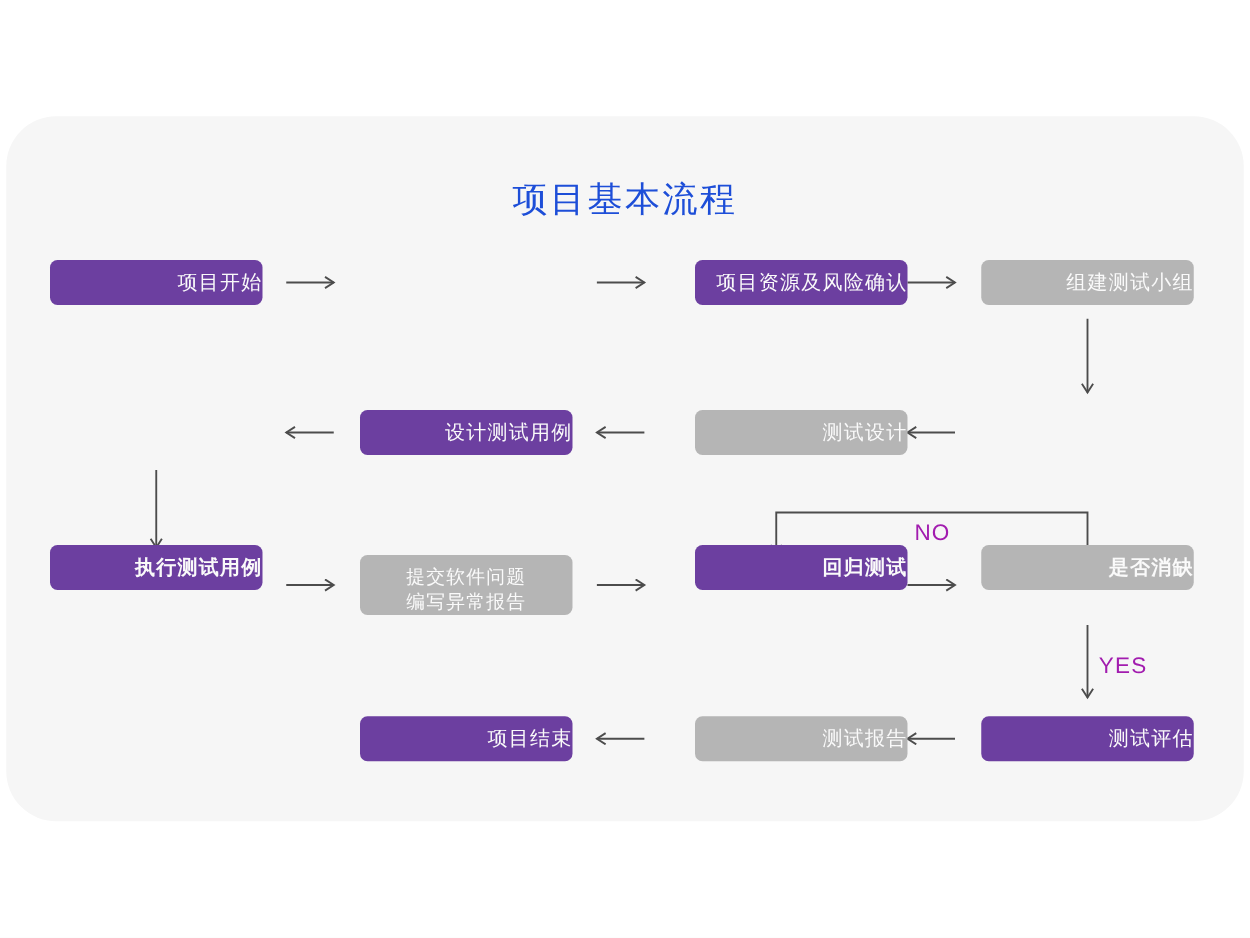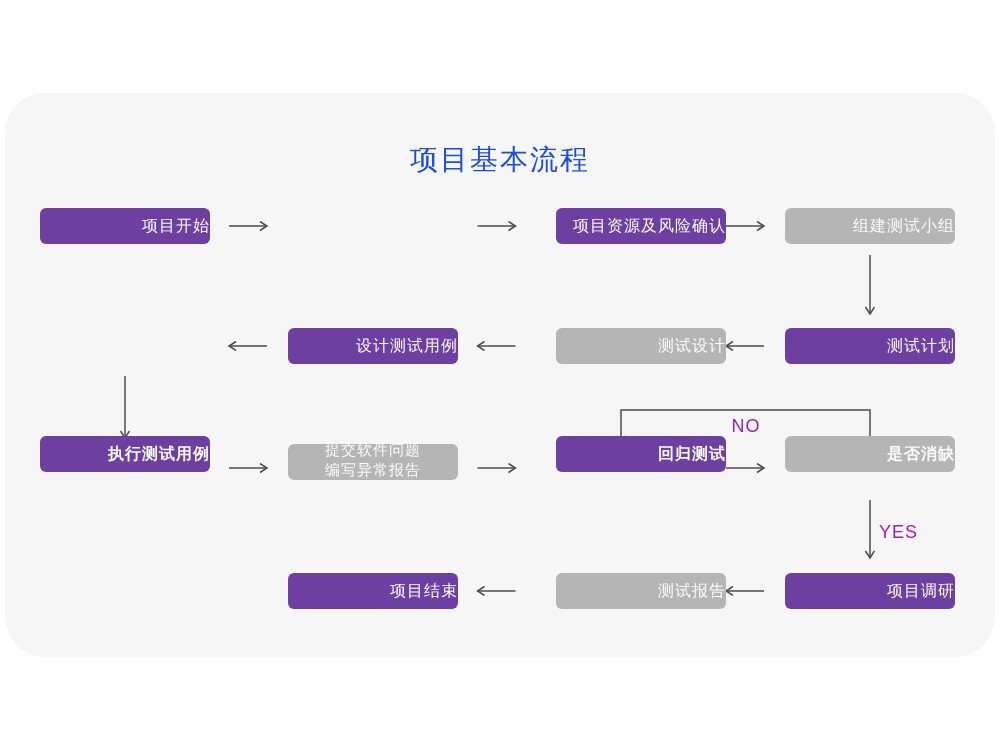--- a/index.html
+++ b/index.html
@@ -47,21 +47,21 @@
     align-items: center;
     justify-content: flex-end;
     text-align: center;
     font-size: 16px;
     letter-spacing: 1px;
     color: #fafafa;
   }
   .node.purple { background: #6c3fa0; }
   .node.gray   { background: #b5b5b5; }
   .node.two-line {
-    height: 36px;
+    height: 48px;
     flex-direction: column;
     font-size: 15px;
     line-height: 20px;
   }
   .c1 { left: 40px; }
   .c2 { left: 288px; }
   .c3 { left: 536px; margin-left: 20px; }
   .c4 { left: 785px; }
   .r1 { top: 208px; }
   .r2 { top: 328px; }
@@ -136,23 +136,20 @@
   <div class="node gray c4 r1">
     <span>组建测试小组</span>
   </div>
 
   <div class="node purple c2 r2">
     <span>设计测试用例</span>
   </div>
   <div class="node gray c3 r2">
     <span>测试设计</span>
   </div>
-  <div class="node purple c4 r2">
-    <span>测试计划</span>
-  </div>
 
   <div class="node purple c1 r3">
     <span>执行测试用例</span>
   </div>
   <div class="node gray two-line submit c2">
     <span>提交软件问题</span>
     <span>编写异常报告</span>
   </div>
   <div class="node purple c3 r3">
     <span>回归测试</span>
@@ -161,19 +158,19 @@
     <span>是否消缺</span>
   </div>
 
   <div class="node purple c2 r4">
     <span>项目结束</span>
   </div>
   <div class="node gray c3 r4">
     <span>测试报告</span>
   </div>
   <div class="node purple c4 r4">
-    <span>项目调研</span>
+    <span>测试评估</span>
   </div>
 
   <div class="branch-label no-label">NO</div>
   <div class="branch-label yes-label">YES</div>
 
 </div>
 
 </body></html>

